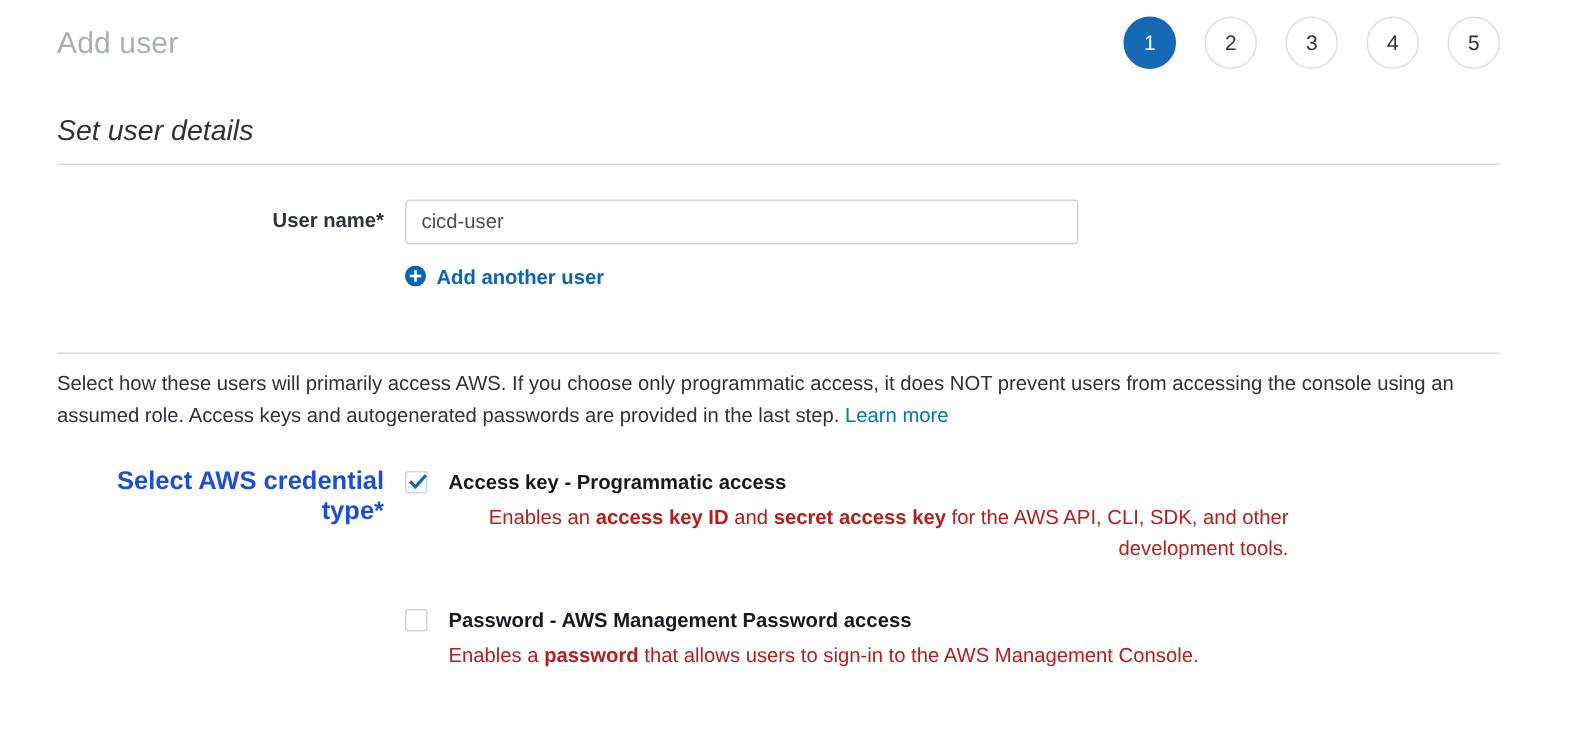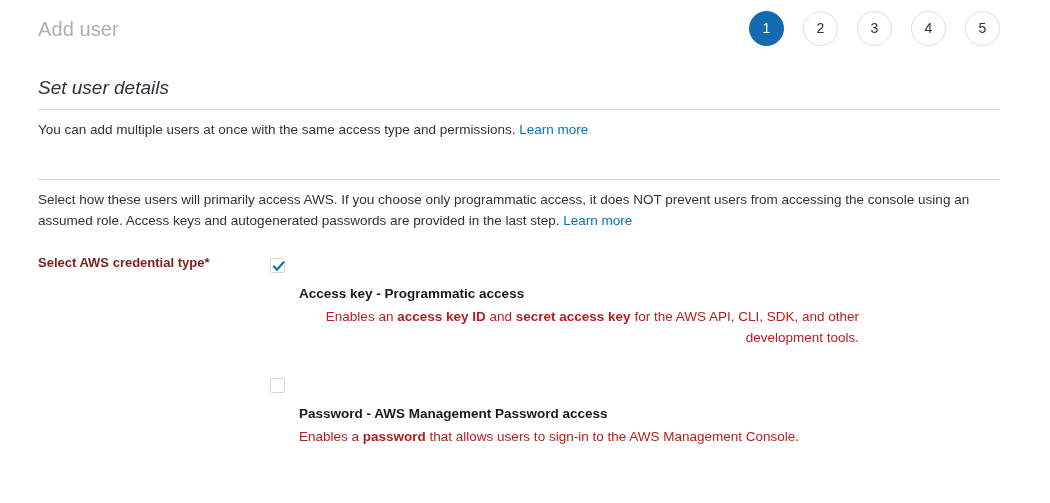--- a/index.html
+++ b/index.html
@@ -160,41 +160,41 @@
     width: 13px;
     height: 13px;
     display: block;
   }
   .option-body {
     margin-left: 14px;
     font-size: 13.5px;
     line-height: 21px;
     color: #2e3338;
     max-width: 560px;
-    margin-top: 28px;
   }
   .option-title {
     font-weight: bold;
     color: #16191f;
     display: block;
   }
   .option-desc {
     display: block;
     margin-top: 2px;
     color: #b91c1c;
     text-align: right;
   }
   .option-desc b { font-weight: bold; }
   .access-row { display: flex; align-items: flex-start; }
   .access-label {
     width: 232px;
     flex: 0 0 232px;
-    font-size: 13px;
-    font-weight: bold;
-    color: #7f1d1d;
+    text-align: right;
+    font-size: 17px;
+    font-weight: bold;
+    color: #1d4ed8;
     padding-right: 14px;
     padding-top: 2px;
   }
   .spacer-30 { height: 30px; }
 </style>
 </head>
 <body>
 
 <div class="page-header">
   <h1 class="page-title">Add user</h1>
@@ -216,25 +216,39 @@
       <span>5</span>
     </div>
   </div>
 </div>
 
 <div class="content">
 
   <h2 class="section-title">Set user details</h2>
   <hr class="rule">
 
-  <p class="section-desc">
-    <span>You can add multiple users at once with the same access type and permissions.</span>
-    <a class="learn-more" href="#">Learn more</a>
-  </p>
-
+
+  <div class="form-row">
+    <div class="form-label">User name*</div>
+    <div class="form-control">
+      <input class="text-input" type="text" value="cicd-user" style="">
+      <div>
+        <a class="add-link" href="#">
+          <span class="plus-icon">
+            <svg viewBox="0 0 16 16" width="14" height="14" xmlns="http://www.w3.org/2000/svg">
+              <circle cx="8" cy="8" r="8" fill="#0a64b7"></circle>
+              <rect x="7" y="3.6" width="2" height="8.8" fill="#ffffff"></rect>
+              <rect x="3.6" y="7" width="8.8" height="2" fill="#ffffff"></rect>
+            </svg>
+          </span>
+          <span>Add another user</span>
+        </a>
+      </div>
+    </div>
+  </div>
 
   <div class="spacer-30"></div>
 
   <hr class="rule">
 
   <p class="section-desc">
     <span>Select how these users will primarily access AWS. If you choose only programmatic access, it does NOT prevent users from accessing the console using an assumed role. Access keys and autogenerated passwords are provided in the last step.</span>
     <a class="learn-more" href="#">Learn more</a>
   </p>
 

